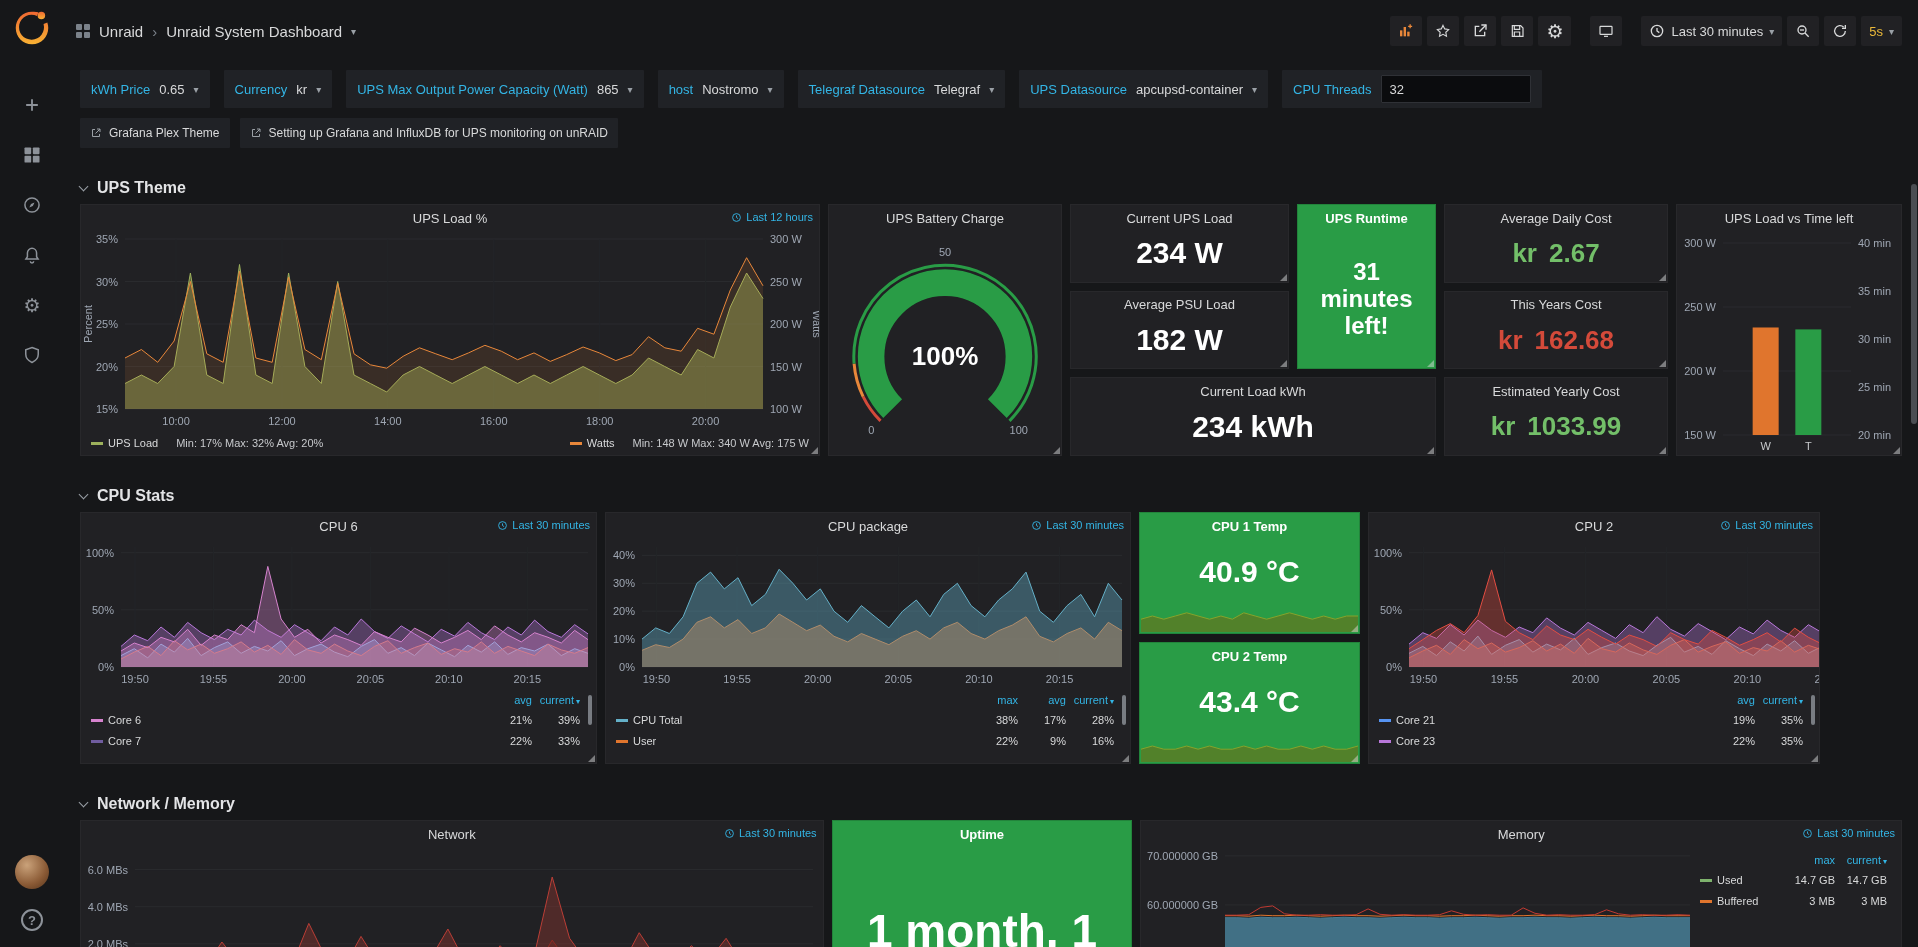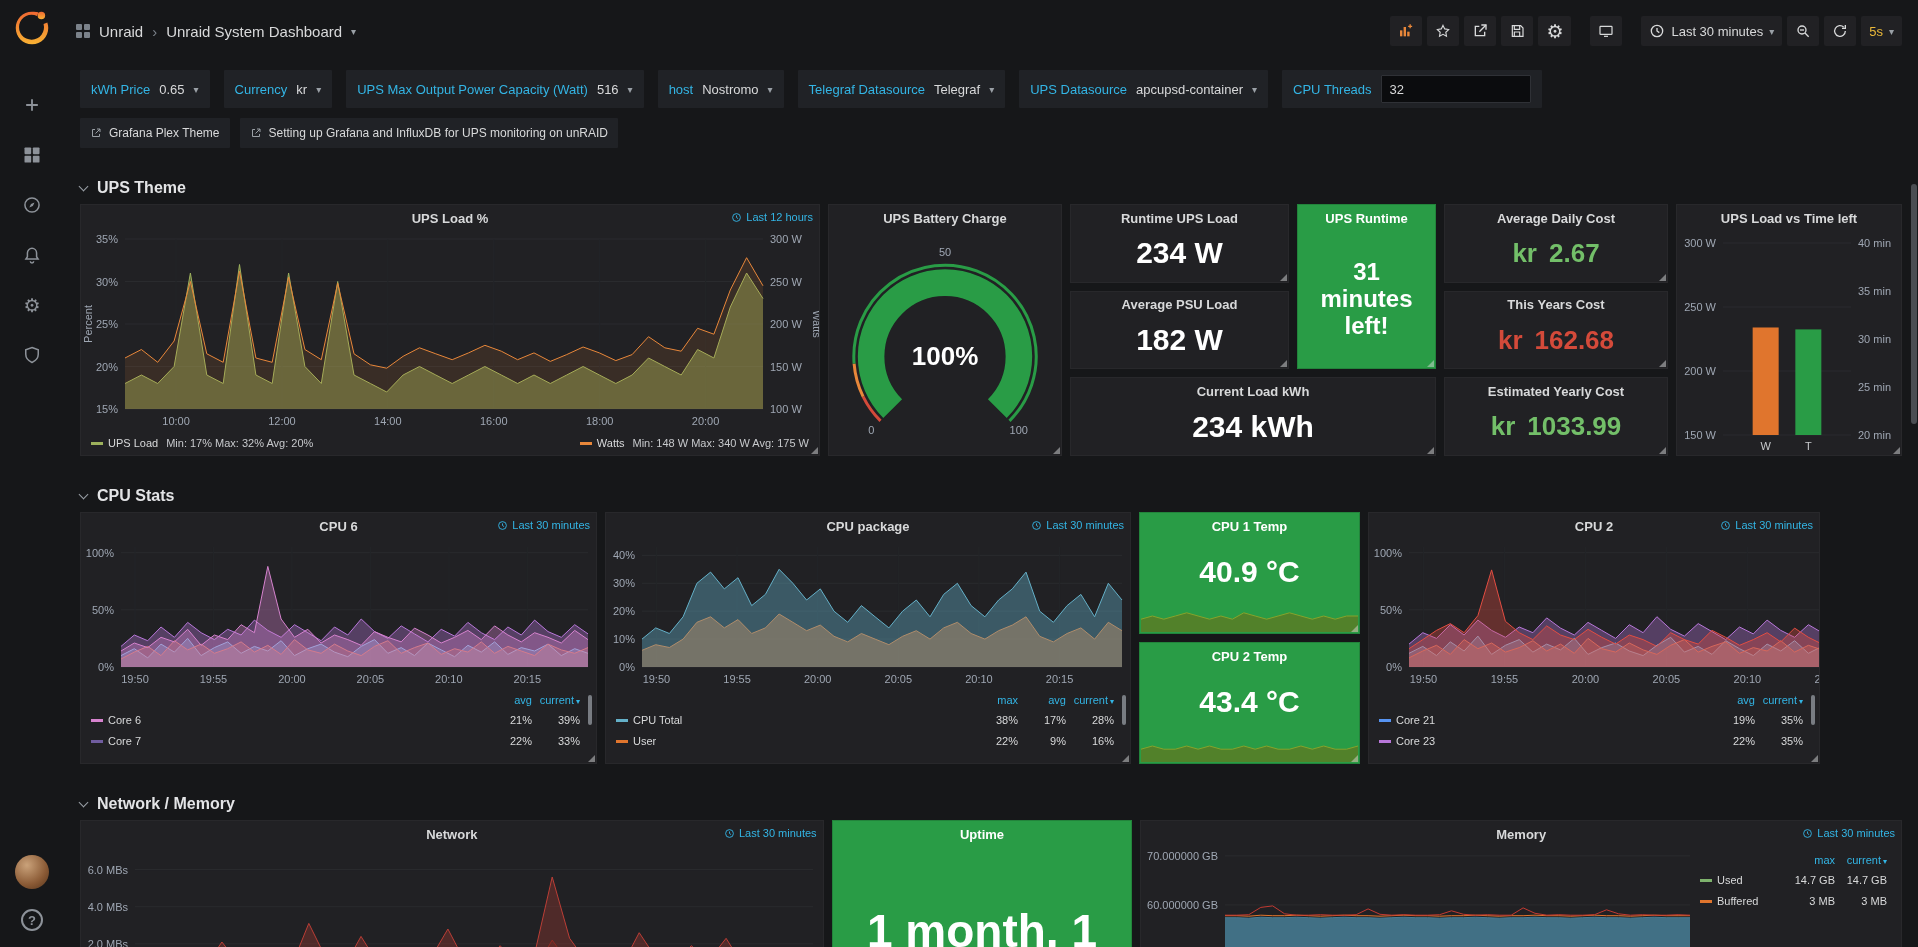--- a/index.html
+++ b/index.html
@@ -47,29 +47,29 @@
   .dash-link{display:flex;align-items:center;gap:7px;height:30px;background:#202226;padding:0 10px;font-size:12px;color:#d8d9da;cursor:pointer;border-radius:1px}
   .dash-link svg{width:12px;height:12px;color:#9aa0a6}
   .section-header{display:flex;align-items:center;gap:10px;margin-top:24px;height:32px;cursor:pointer}
   .chev{width:7px;height:7px;border-right:1.5px solid #9aa0a6;border-bottom:1.5px solid #9aa0a6;transform:rotate(45deg);margin-top:-4px}
   .section-title{font-size:16px;font-weight:700;color:#e3e4e6}
 
   .row{display:flex;gap:8px}
   .panel{position:relative;background:#212124;border:1px solid rgba(255,255,255,0.035);display:flex;flex-direction:column;overflow:hidden}
   .panel::after{content:"";position:absolute;right:1px;bottom:1px;width:0;height:0;border-bottom:7px solid rgba(216,217,218,0.5);border-left:7px solid transparent}
   .panel-header{position:relative;flex:0 0 26px;display:flex;align-items:center;justify-content:center}
-  .panel-title{font-size:13px;font-weight:700;color:#d8d9da;cursor:pointer;white-space:nowrap}
+  .panel-title{font-size:13px;font-weight:400;color:#d8d9da;cursor:pointer;white-space:nowrap}
   .panel-time{position:absolute;right:6px;top:6px;display:flex;align-items:center;gap:4px;color:#33b5e5;font-size:11px;cursor:pointer;white-space:nowrap}
   .panel-time svg{width:11px;height:11px}
   .chart{position:relative;flex:1;overflow:hidden;cursor:crosshair}
   .chart.fixed140{flex:0 0 140px}
 
   .ts-legend{flex:0 0 24px;display:flex;justify-content:space-between;align-items:center;padding:0 10px;font-size:11px;white-space:nowrap}
   .leg-dash{display:inline-block;width:12px;height:3px;margin-right:5px;vertical-align:2px}
-  .leg-stats{color:#c7c9cc;margin-left:8px}
+  .leg-stats{color:#c7c9cc;margin-left:18px}
   .cpu-legend{position:relative;flex:0 0 74px;padding:2px 16px 4px 10px;font-size:11px}
   .leg-head{display:flex;justify-content:flex-end;color:#33b5e5;height:18px;align-items:center}
   .leg-col{width:48px;text-align:right}
   .leg-row{display:flex;align-items:center;height:21px;cursor:pointer}
   .leg-name{flex:1;color:#d8d9da;text-align:left}
   .mini-caret{font-size:8px;color:#33b5e5;margin-left:2px}
   .leg-scroll{position:absolute;right:4px;top:6px;width:4px;height:30px;background:#787c82;border-radius:2px;cursor:pointer}
 
   .stat-value{flex:1;display:flex;align-items:center;justify-content:center;font-size:30px;font-weight:700;color:#fff;padding-bottom:6px}
   .money{font-size:26px}
@@ -244,21 +244,21 @@
         <span class="var-value">0.65</span>
         <span class="caret">▾</span>
       </div>
       <div class="variable">
         <span class="var-label">Currency</span>
         <span class="var-value">kr</span>
         <span class="caret">▾</span>
       </div>
       <div class="variable">
         <span class="var-label">UPS Max Output Power Capacity (Watt)</span>
-        <span class="var-value">516</span>
+        <span class="var-value">865</span>
         <span class="caret">▾</span>
       </div>
       <div class="variable">
         <span class="var-label">host</span>
         <span class="var-value">Nostromo</span>
         <span class="caret">▾</span>
       </div>
       <div class="variable">
         <span class="var-label">Telegraf Datasource</span>
         <span class="var-value">Telegraf</span>
@@ -369,21 +369,21 @@
               <text x="115.99999999999999" y="25.214400000000012" fill="#9fa7b3" font-size="11" text-anchor="middle">50</text>
               <text x="189.69862853323673" y="203.13862853323656" fill="#9fa7b3" font-size="11" text-anchor="middle">100</text>
               <text x="116" y="134.44" fill="#ffffff" font-size="26" text-anchor="middle" font-weight="700">100%</text>
             </svg>
           </div>
       </div>
 
       <div class="ups-mid" style="width:366px">
         <div class="panel" style="grid-area:1/1/2/2">
           <div class="panel-header">
-              <span class="panel-title">Runtime UPS Load</span>
+              <span class="panel-title">Current UPS Load</span>
             </div>
           <div class="stat-value">234 W</div>
         </div>
         <div class="panel green" style="grid-area:1/2/3/3">
           <div class="panel-header">
               <span class="panel-title">UPS Runtime</span>
             </div>
           <div class="stat-value runtime-value">31 minutes left!</div>
         </div>
         <div class="panel" style="grid-area:2/1/3/2">

